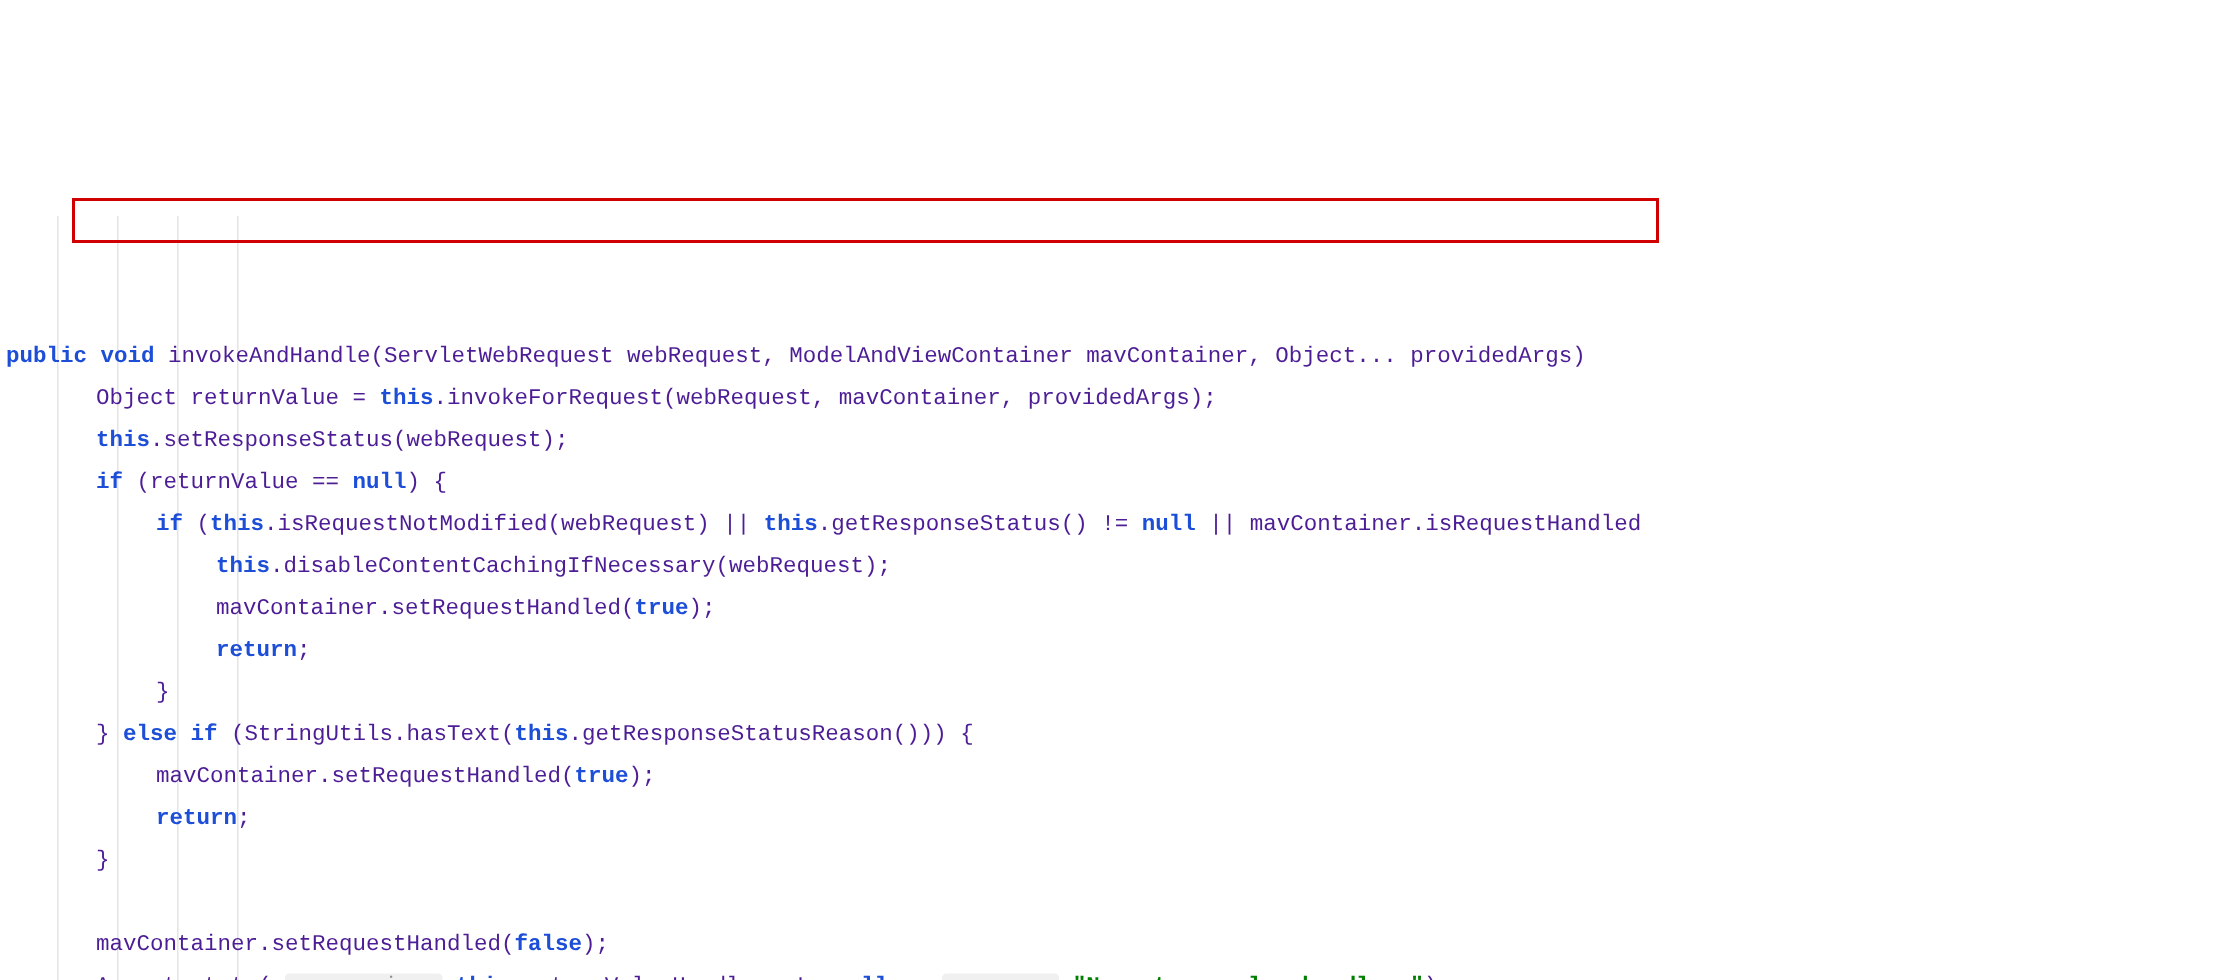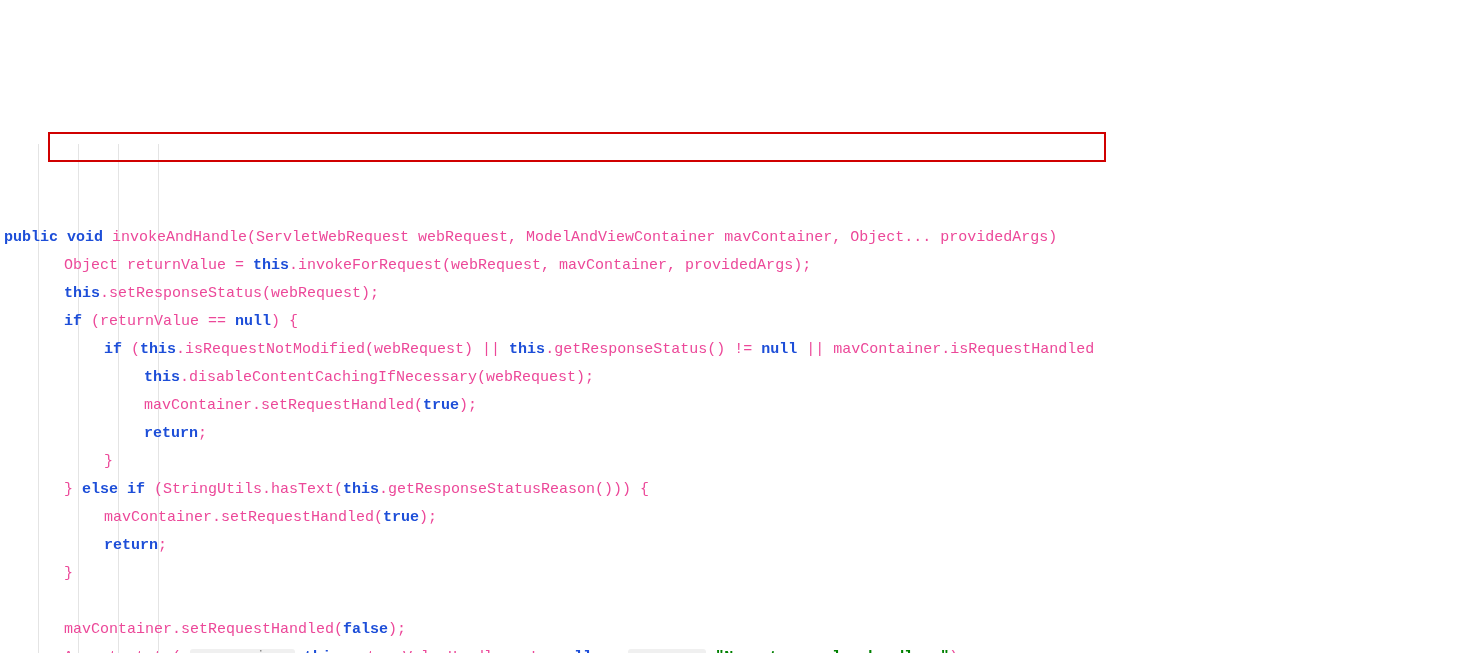--- a/index.html
+++ b/index.html
@@ -18,21 +18,21 @@
     position: relative;
   }
   .line {
     display: block;
     position: relative;
     padding-left: 0;
   }
   .kw { color: #1d4ed8; font-weight: bold; } 
   .str { color: #008000; font-weight: bold; } 
   .hint { color: #909090; background: #f0f0f0; border-radius: 3px; padding: 0 3px; font-style: normal; }
-  .plain { color: #ec4899; }
+  .plain { color: #4c1d95; }
   .highlight-box {
     position: absolute;
     border: 2px solid #d00000;
     pointer-events: none;
     z-index: 5;
   }
   
   .i0 { padding-left: 0px; }
   .i1 { padding-left: 60px; }
   .i2 { padding-left: 100px; }

